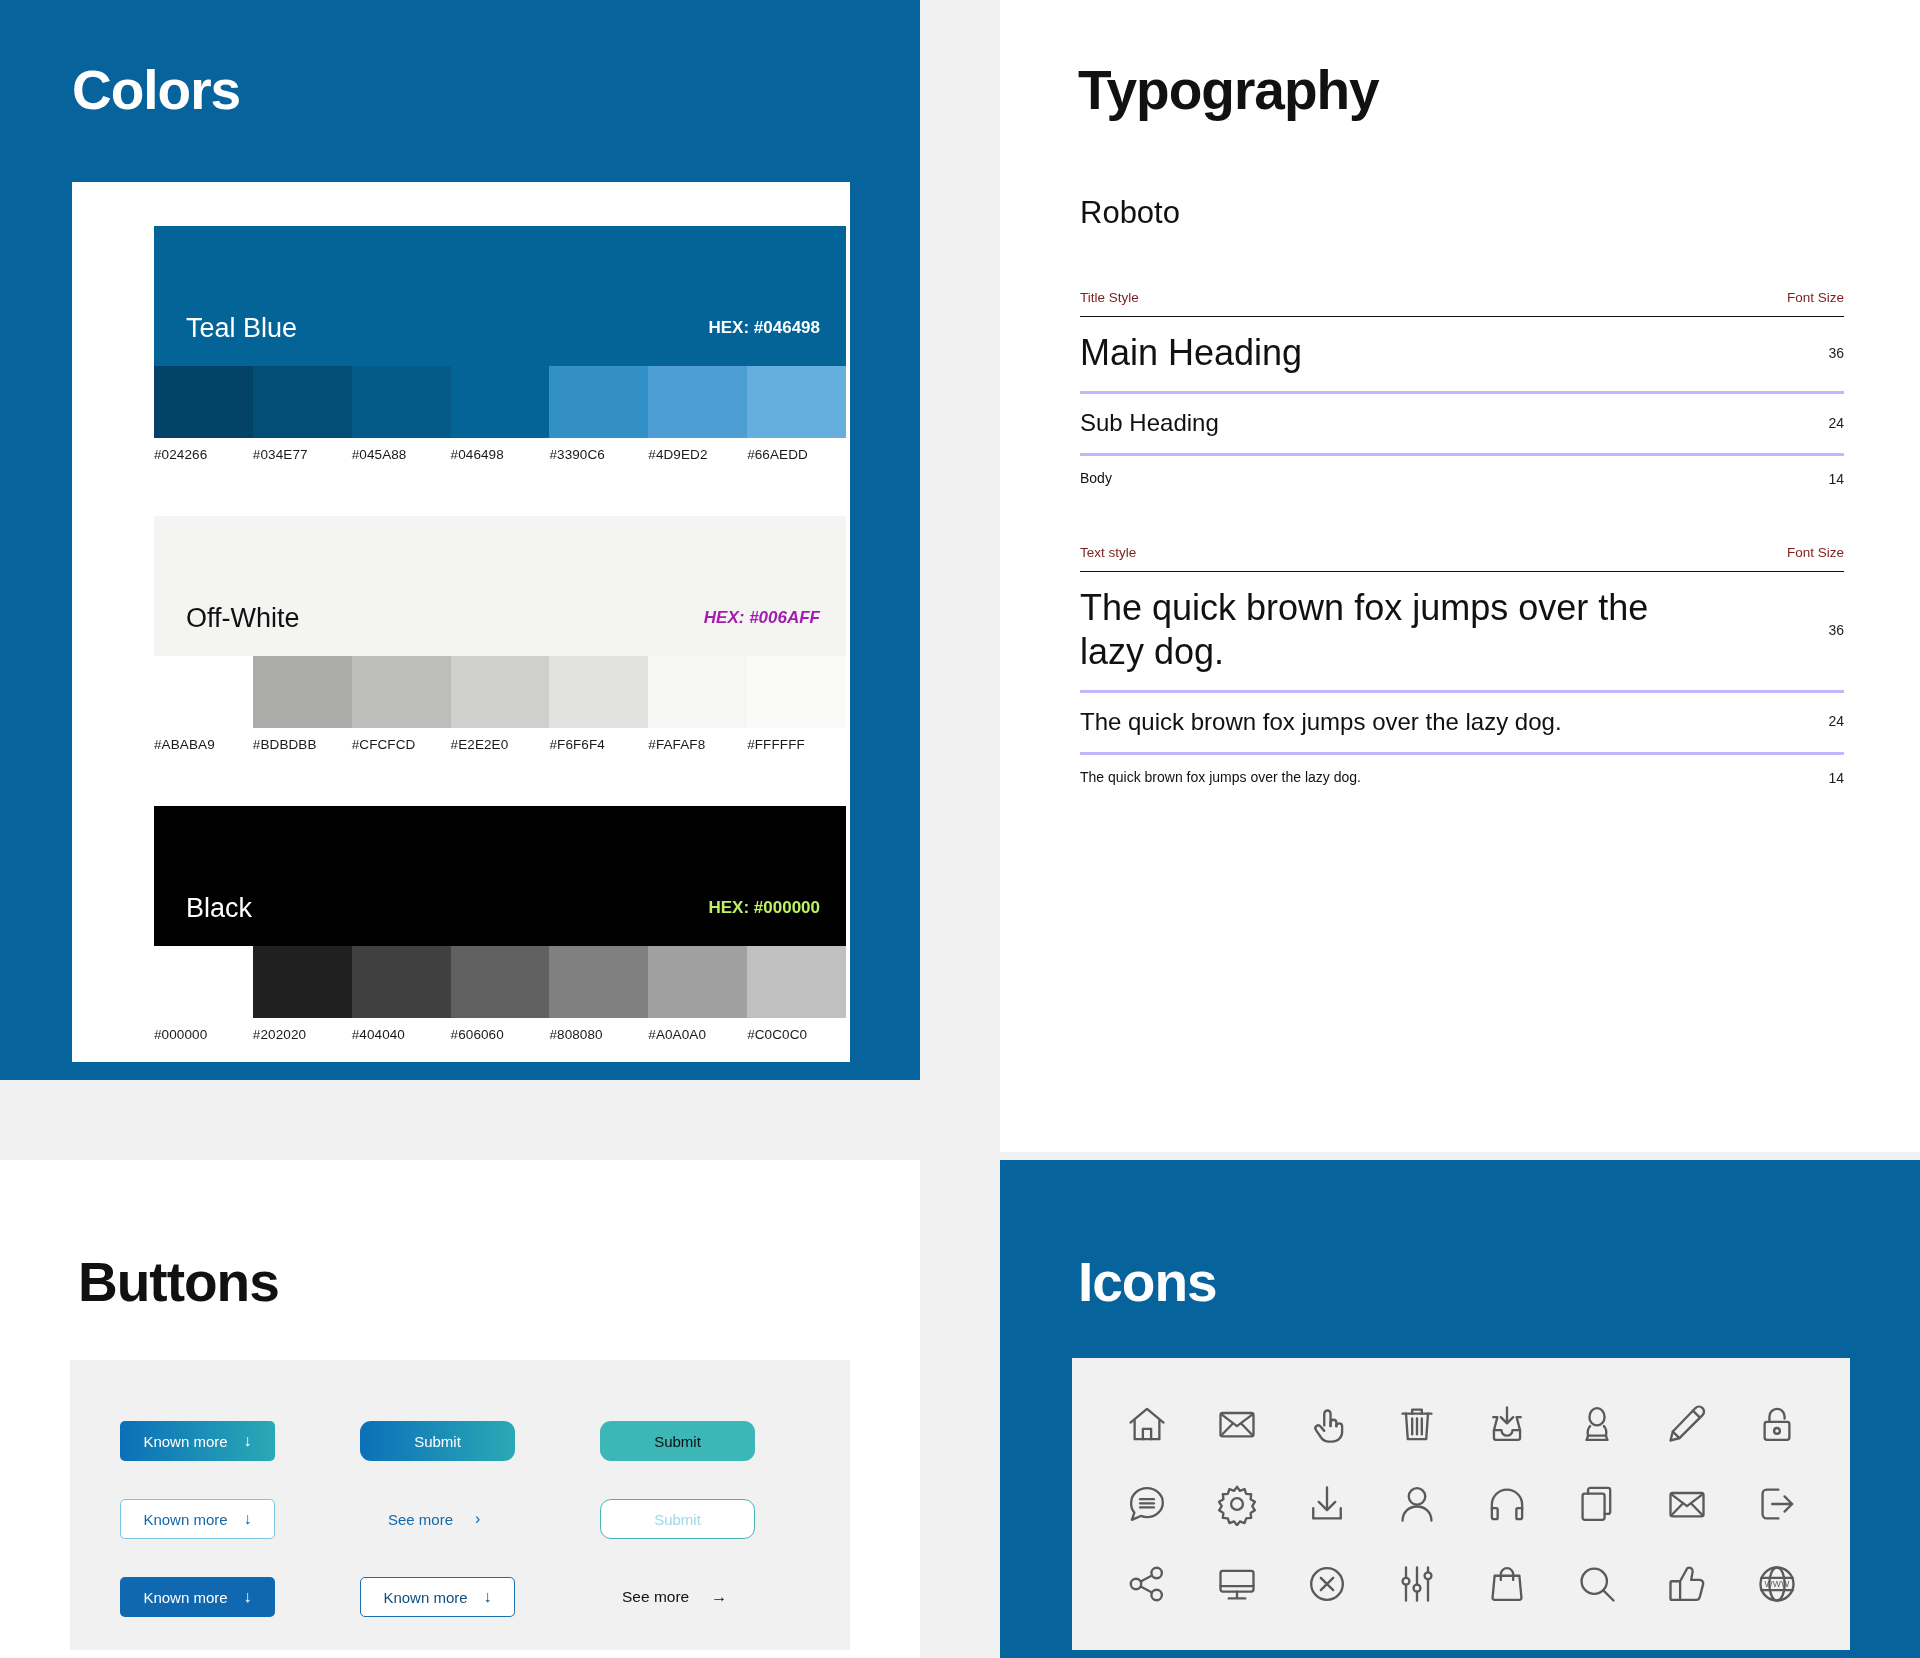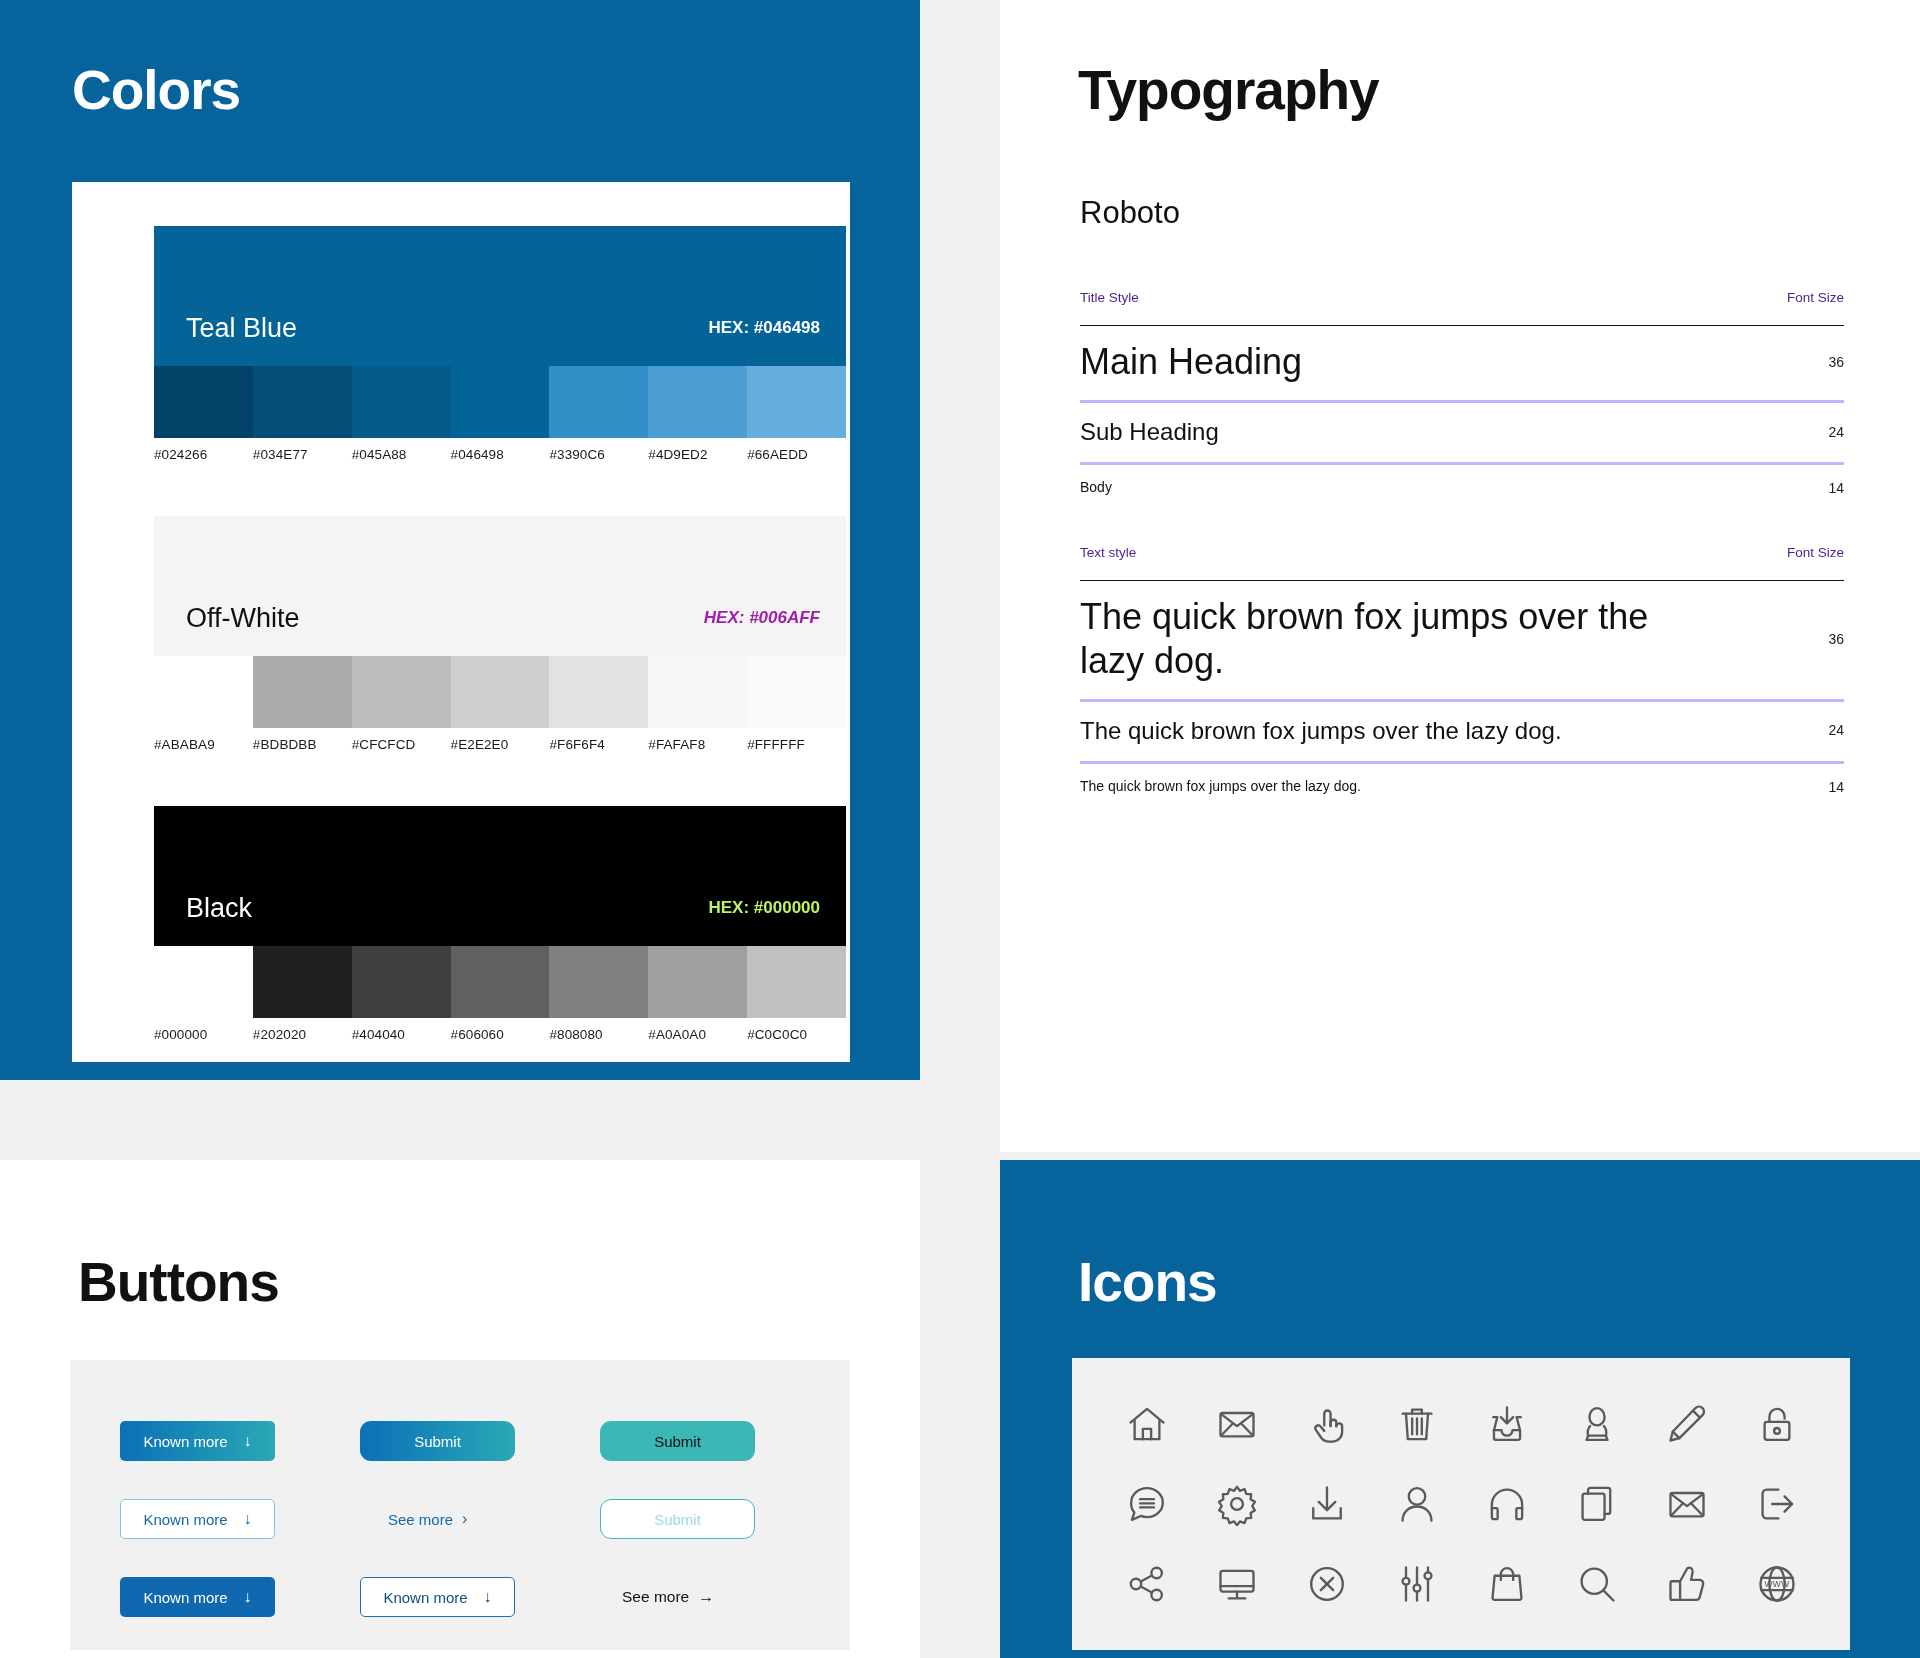--- a/index.html
+++ b/index.html
@@ -163,22 +163,22 @@
     width: 764px;
   }
   #type-table-title { top: 290px; }
   #type-table-text  { top: 545px; }
 
   .type-head {
     display: flex;
     justify-content: space-between;
     align-items: flex-end;
     font-size: 13.5px;
-    color: #4c1d95;
-    padding-bottom: 20px;
+    color: #7f1d1d;
+    padding-bottom: 11px;
     border-bottom: 1.6px solid #111111;
   }
   .type-row {
     display: flex;
     justify-content: space-between;
     align-items: center;
     border-bottom: 3px solid #c4b5fd;
     padding: 14px 0 16px 0;
   }
   .type-row.last { border-bottom: none; }
@@ -256,21 +256,21 @@
     color: #9fd8ea;
     border: 1.4px solid #45b5bc;
   }
   .btn-link {
     background: transparent;
     border: none;
     color: #1568a8;
     font-size: 15px;
     display: inline-flex;
     align-items: center;
-    gap: 9px;
+    gap: 22px;
     cursor: pointer;
     padding: 0;
     font-family: "Liberation Sans", sans-serif;
   }
   .btn-link.dark { color: #111111; font-size: 15.5px; }
   .arrow-glyph { font-size: 16px; line-height: 1; }
 
   
   .icons-card {
     position: absolute;

